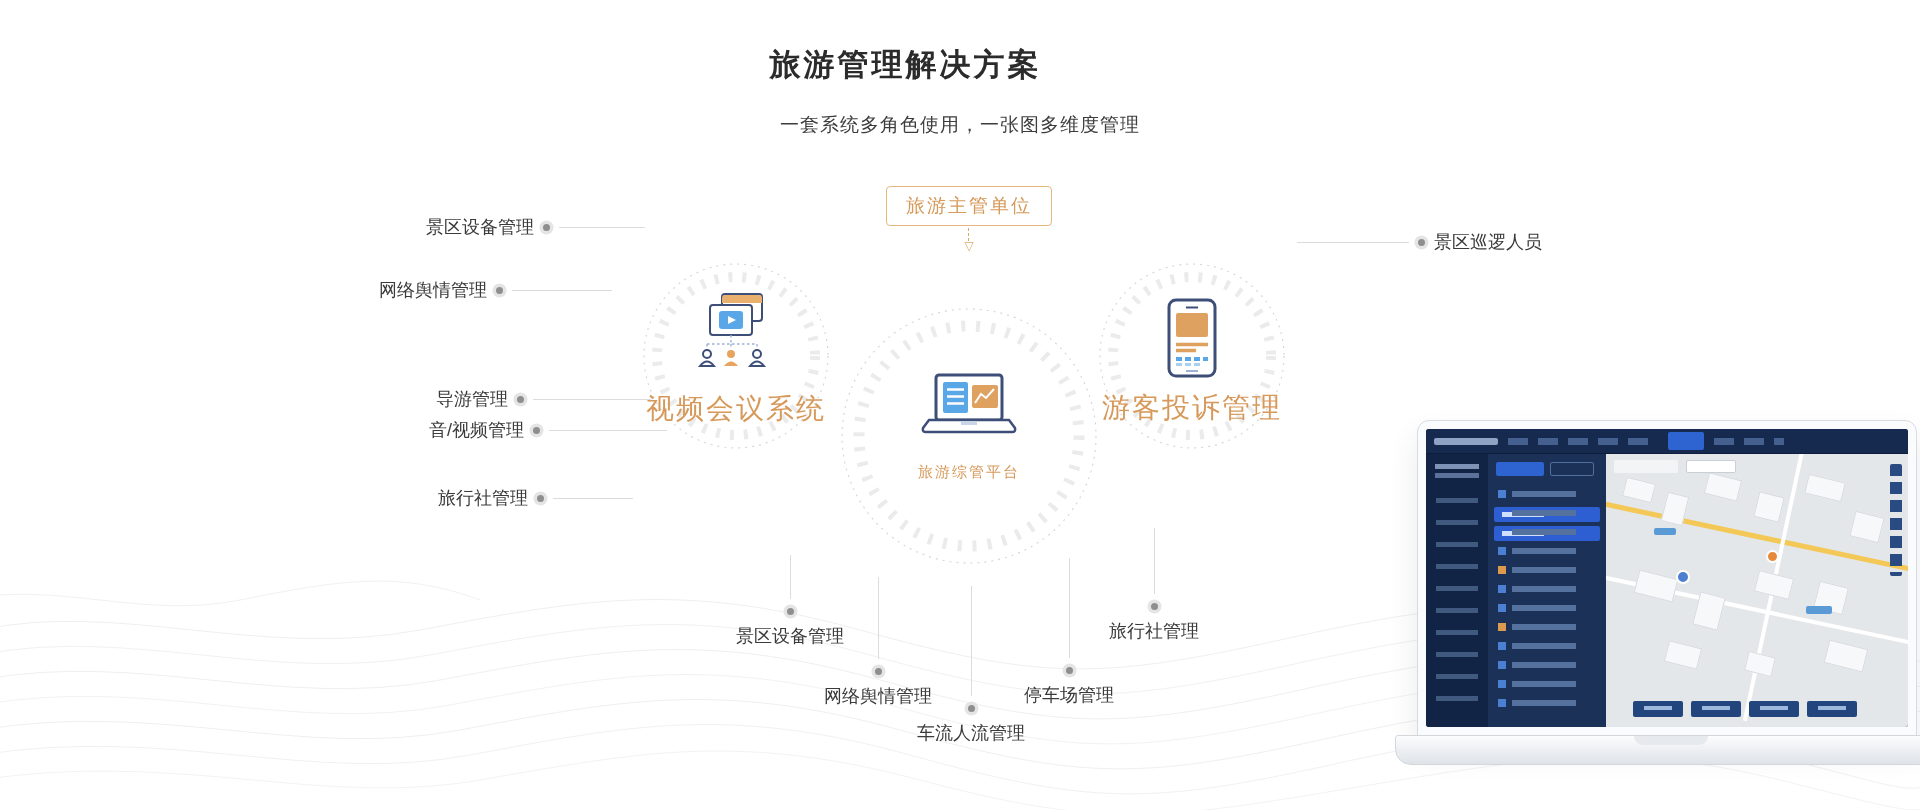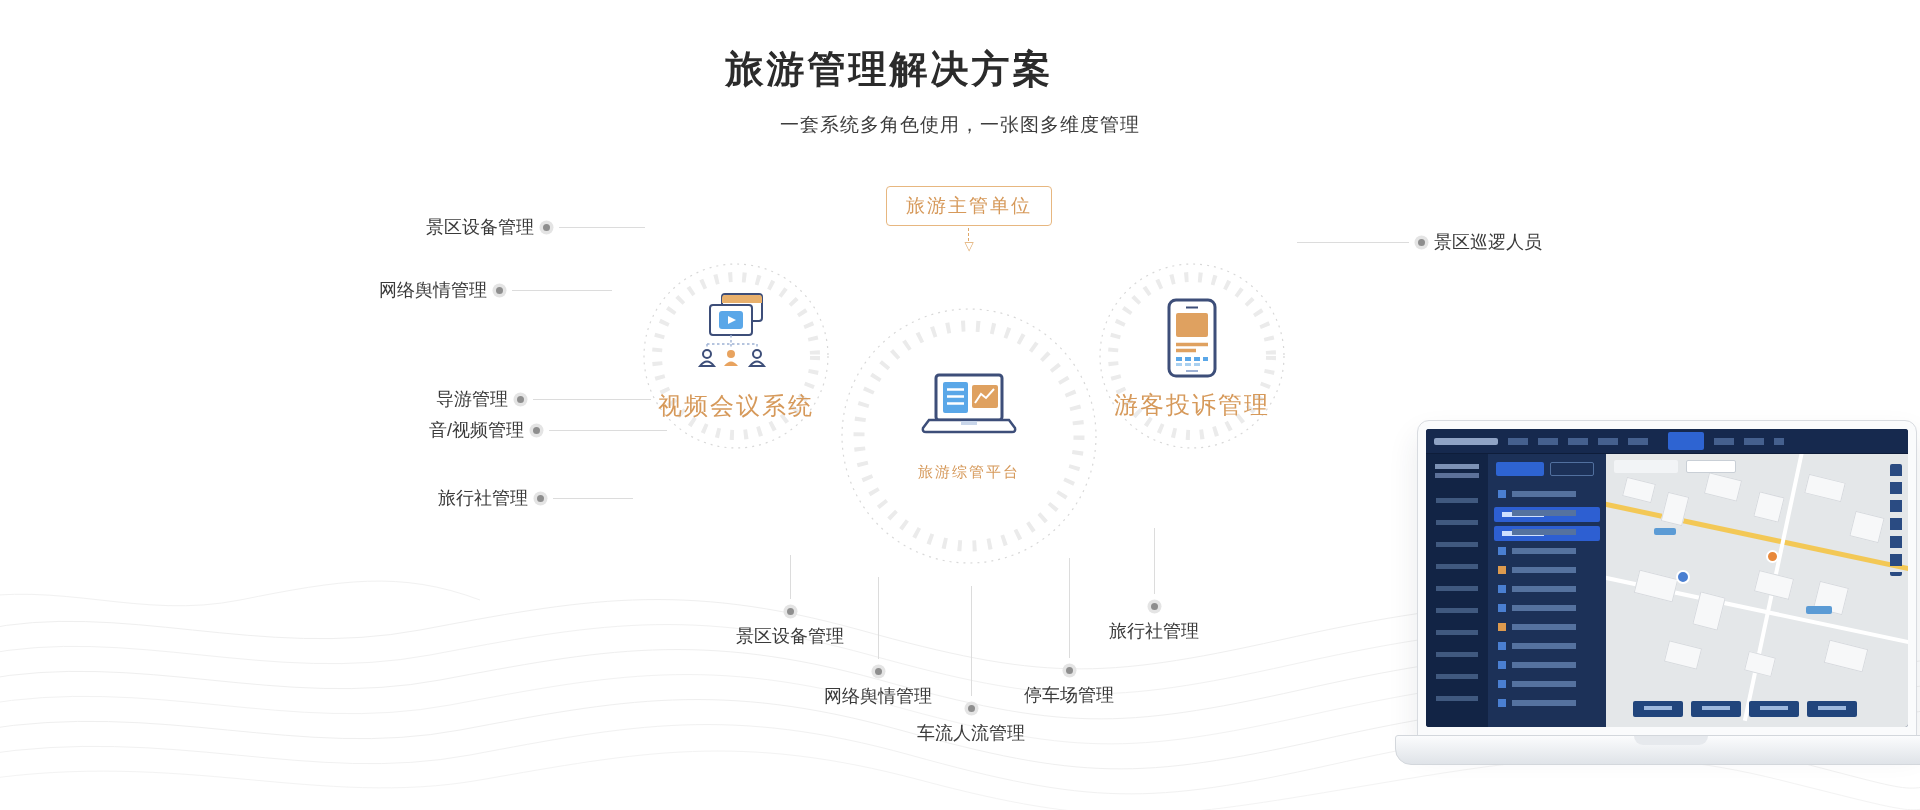--- a/index.html
+++ b/index.html
@@ -4,22 +4,22 @@
 <style>
   html,body{margin:0;padding:0;}
   body{
     width:1920px;height:810px;position:relative;overflow:hidden;
     background:#ffffff;color:#333;
     font-family:"Liberation Sans","DejaVu Sans",sans-serif;
   }
 
   
   .page-title{
-    position:absolute;top:44px;left:0;width:1779px;text-align:center;
-    font-size:38px;font-weight:700;letter-spacing:3px;color:#2b2b2b;
+    position:absolute;top:44px;left:16px;width:1779px;text-align:center;
+    font-size:31px;font-weight:700;letter-spacing:3px;color:#2b2b2b;
   }
   .page-subtitle{
     position:absolute;top:112px;left:0;width:1920px;text-align:center;
     font-size:19px;color:#3d3d3d;letter-spacing:1px;
   }
 
   
   .authority-box{
     position:absolute;left:886px;top:186px;width:164px;height:38px;
     border:1px solid #e7b780;border-radius:4px;background:#fff;
@@ -36,21 +36,21 @@
   }
 
   
   .circle-node{position:absolute;}
   .circle-node>svg{position:absolute;left:0;top:0;}
   .node-content{position:absolute;inset:0;display:flex;flex-direction:column;align-items:center;}
   .node-label{color:#d6995a;letter-spacing:2px;}
   #node-video{left:642px;top:262px;width:188px;height:188px;z-index:2;}
   #node-mobile{left:1098px;top:262px;width:188px;height:188px;z-index:2;}
   #node-platform{left:840px;top:307px;width:258px;height:258px;z-index:3;}
-  #node-video .node-label,#node-mobile .node-label{font-size:24px;}
+  #node-video .node-label,#node-mobile .node-label{font-size:28px;}
   #node-platform .node-label{font-size:15px;}
 
   
   .edge-row{
     position:absolute;display:flex;align-items:center;gap:9px;z-index:1;
     font-size:18px;color:#3a3a3a;white-space:nowrap;
   }
   .dot{
     width:7px;height:7px;border-radius:50%;background:#8e8e8e;
     box-shadow:0 0 0 3.5px #e4e4e4;flex:none;

